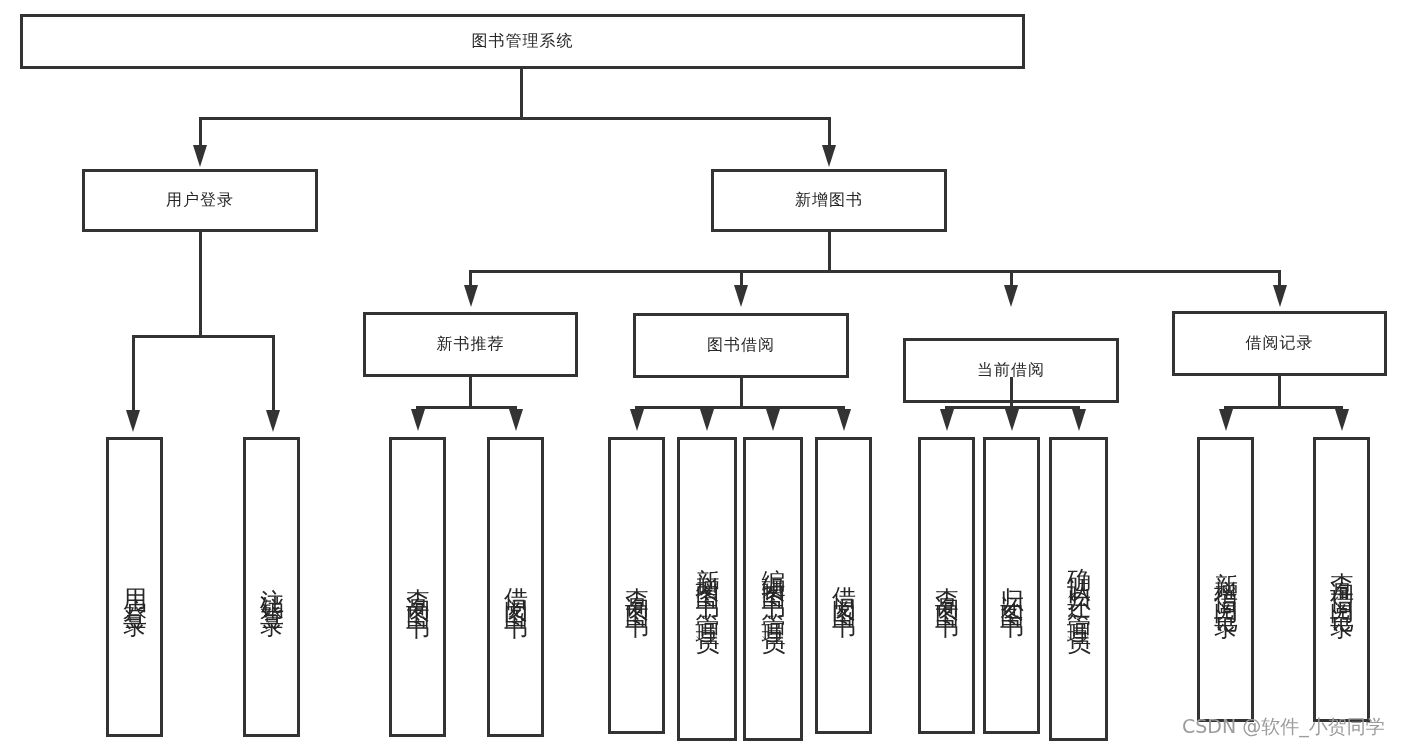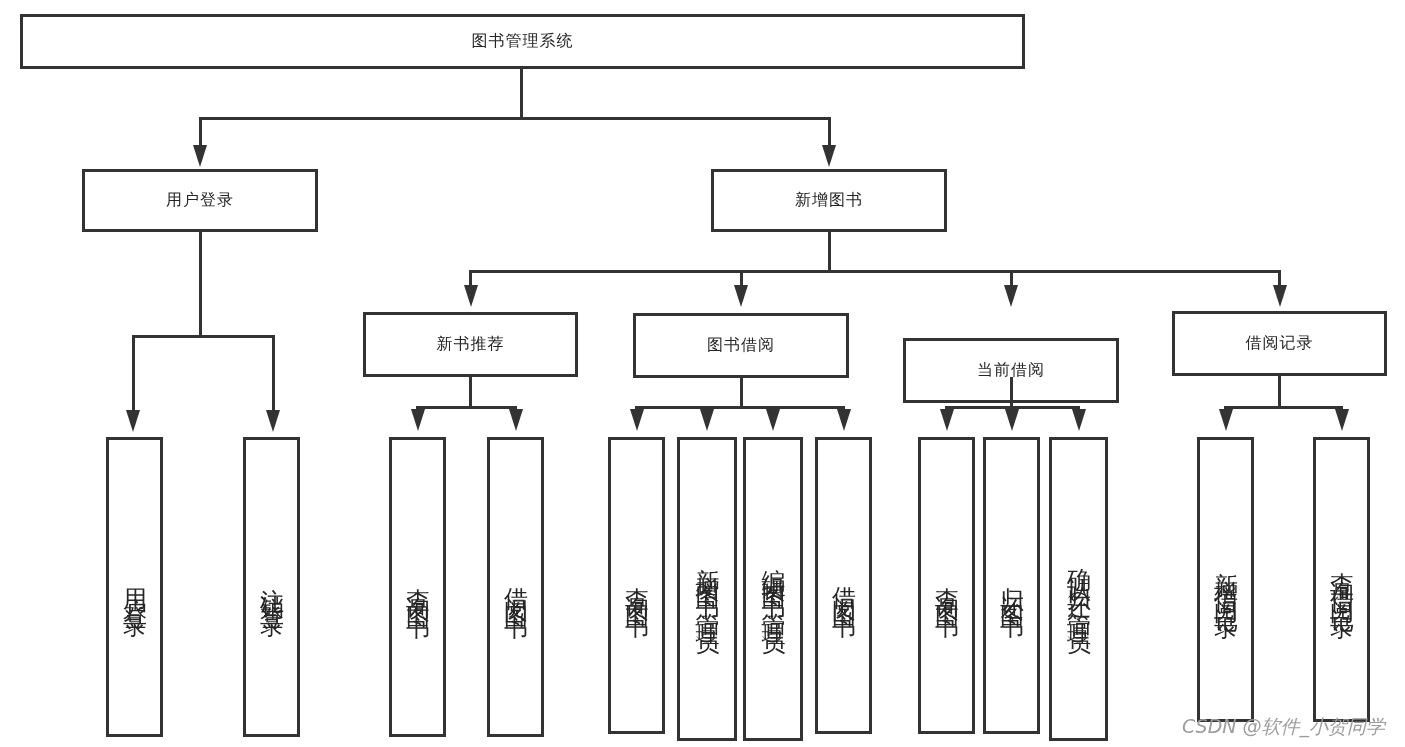--- a/index.html
+++ b/index.html
@@ -12,21 +12,21 @@
     display:flex;align-items:center;justify-content:center;color:#262626;
   }
   .hbox{font-size:16px;letter-spacing:1px;}
   .vbox{writing-mode:vertical-rl;font-size:24px;letter-spacing:9px;line-height:1.2;}
   .line{position:absolute;background:#333333;}
   .arrow{
     position:absolute;width:0;height:0;
     border-left:7px solid transparent;border-right:7px solid transparent;
     border-top:22px solid #333333;
   }
-  .watermark{position:absolute;font-size:19px;color:#9c9c9c;white-space:nowrap;font-style:italic;}
+  .watermark{position:absolute;font-size:19px;color:#9c9c9c;white-space:nowrap;}
 </style>
 </head>
 <body>
 
 <div id="canvas">
 
   <div class="box hbox" style="left:20px;top:14px;width:1005px;height:55px;">图书管理系统</div>
 
   <div class="box hbox" style="left:82px;top:169px;width:236px;height:63px;">用户登录</div>
   <div class="box hbox" style="left:711px;top:169px;width:236px;height:63px;">新增图书</div>

